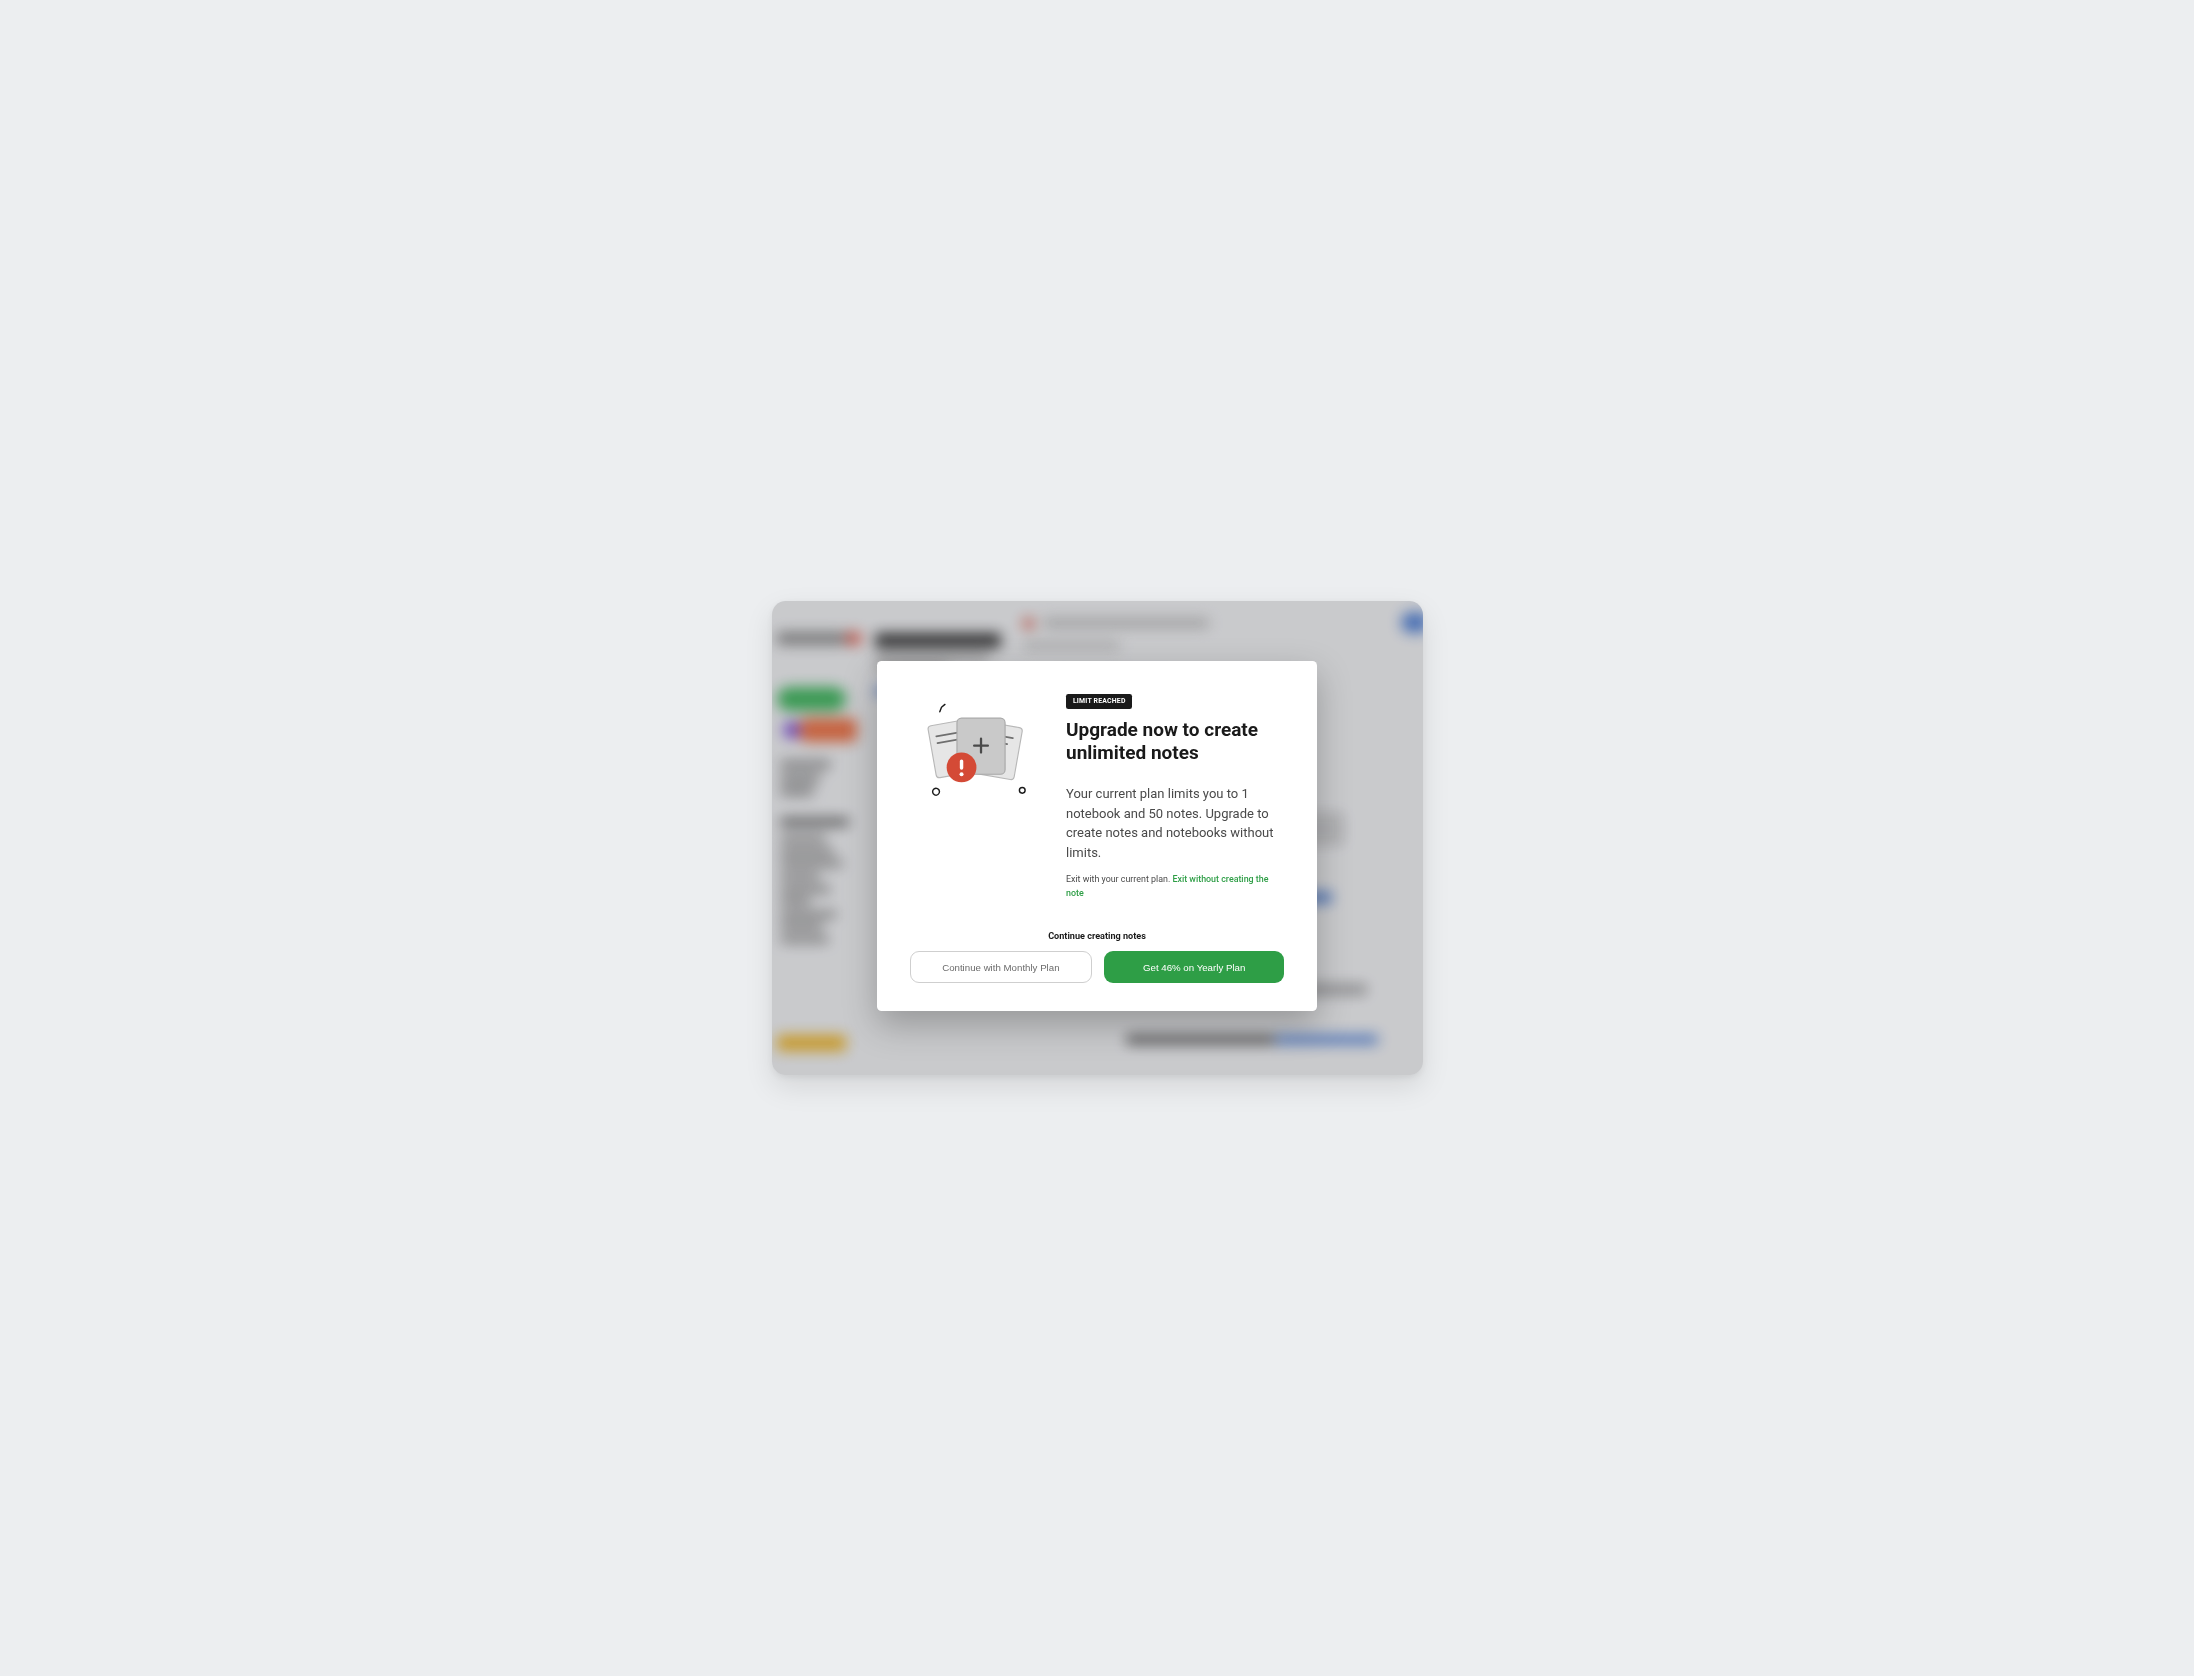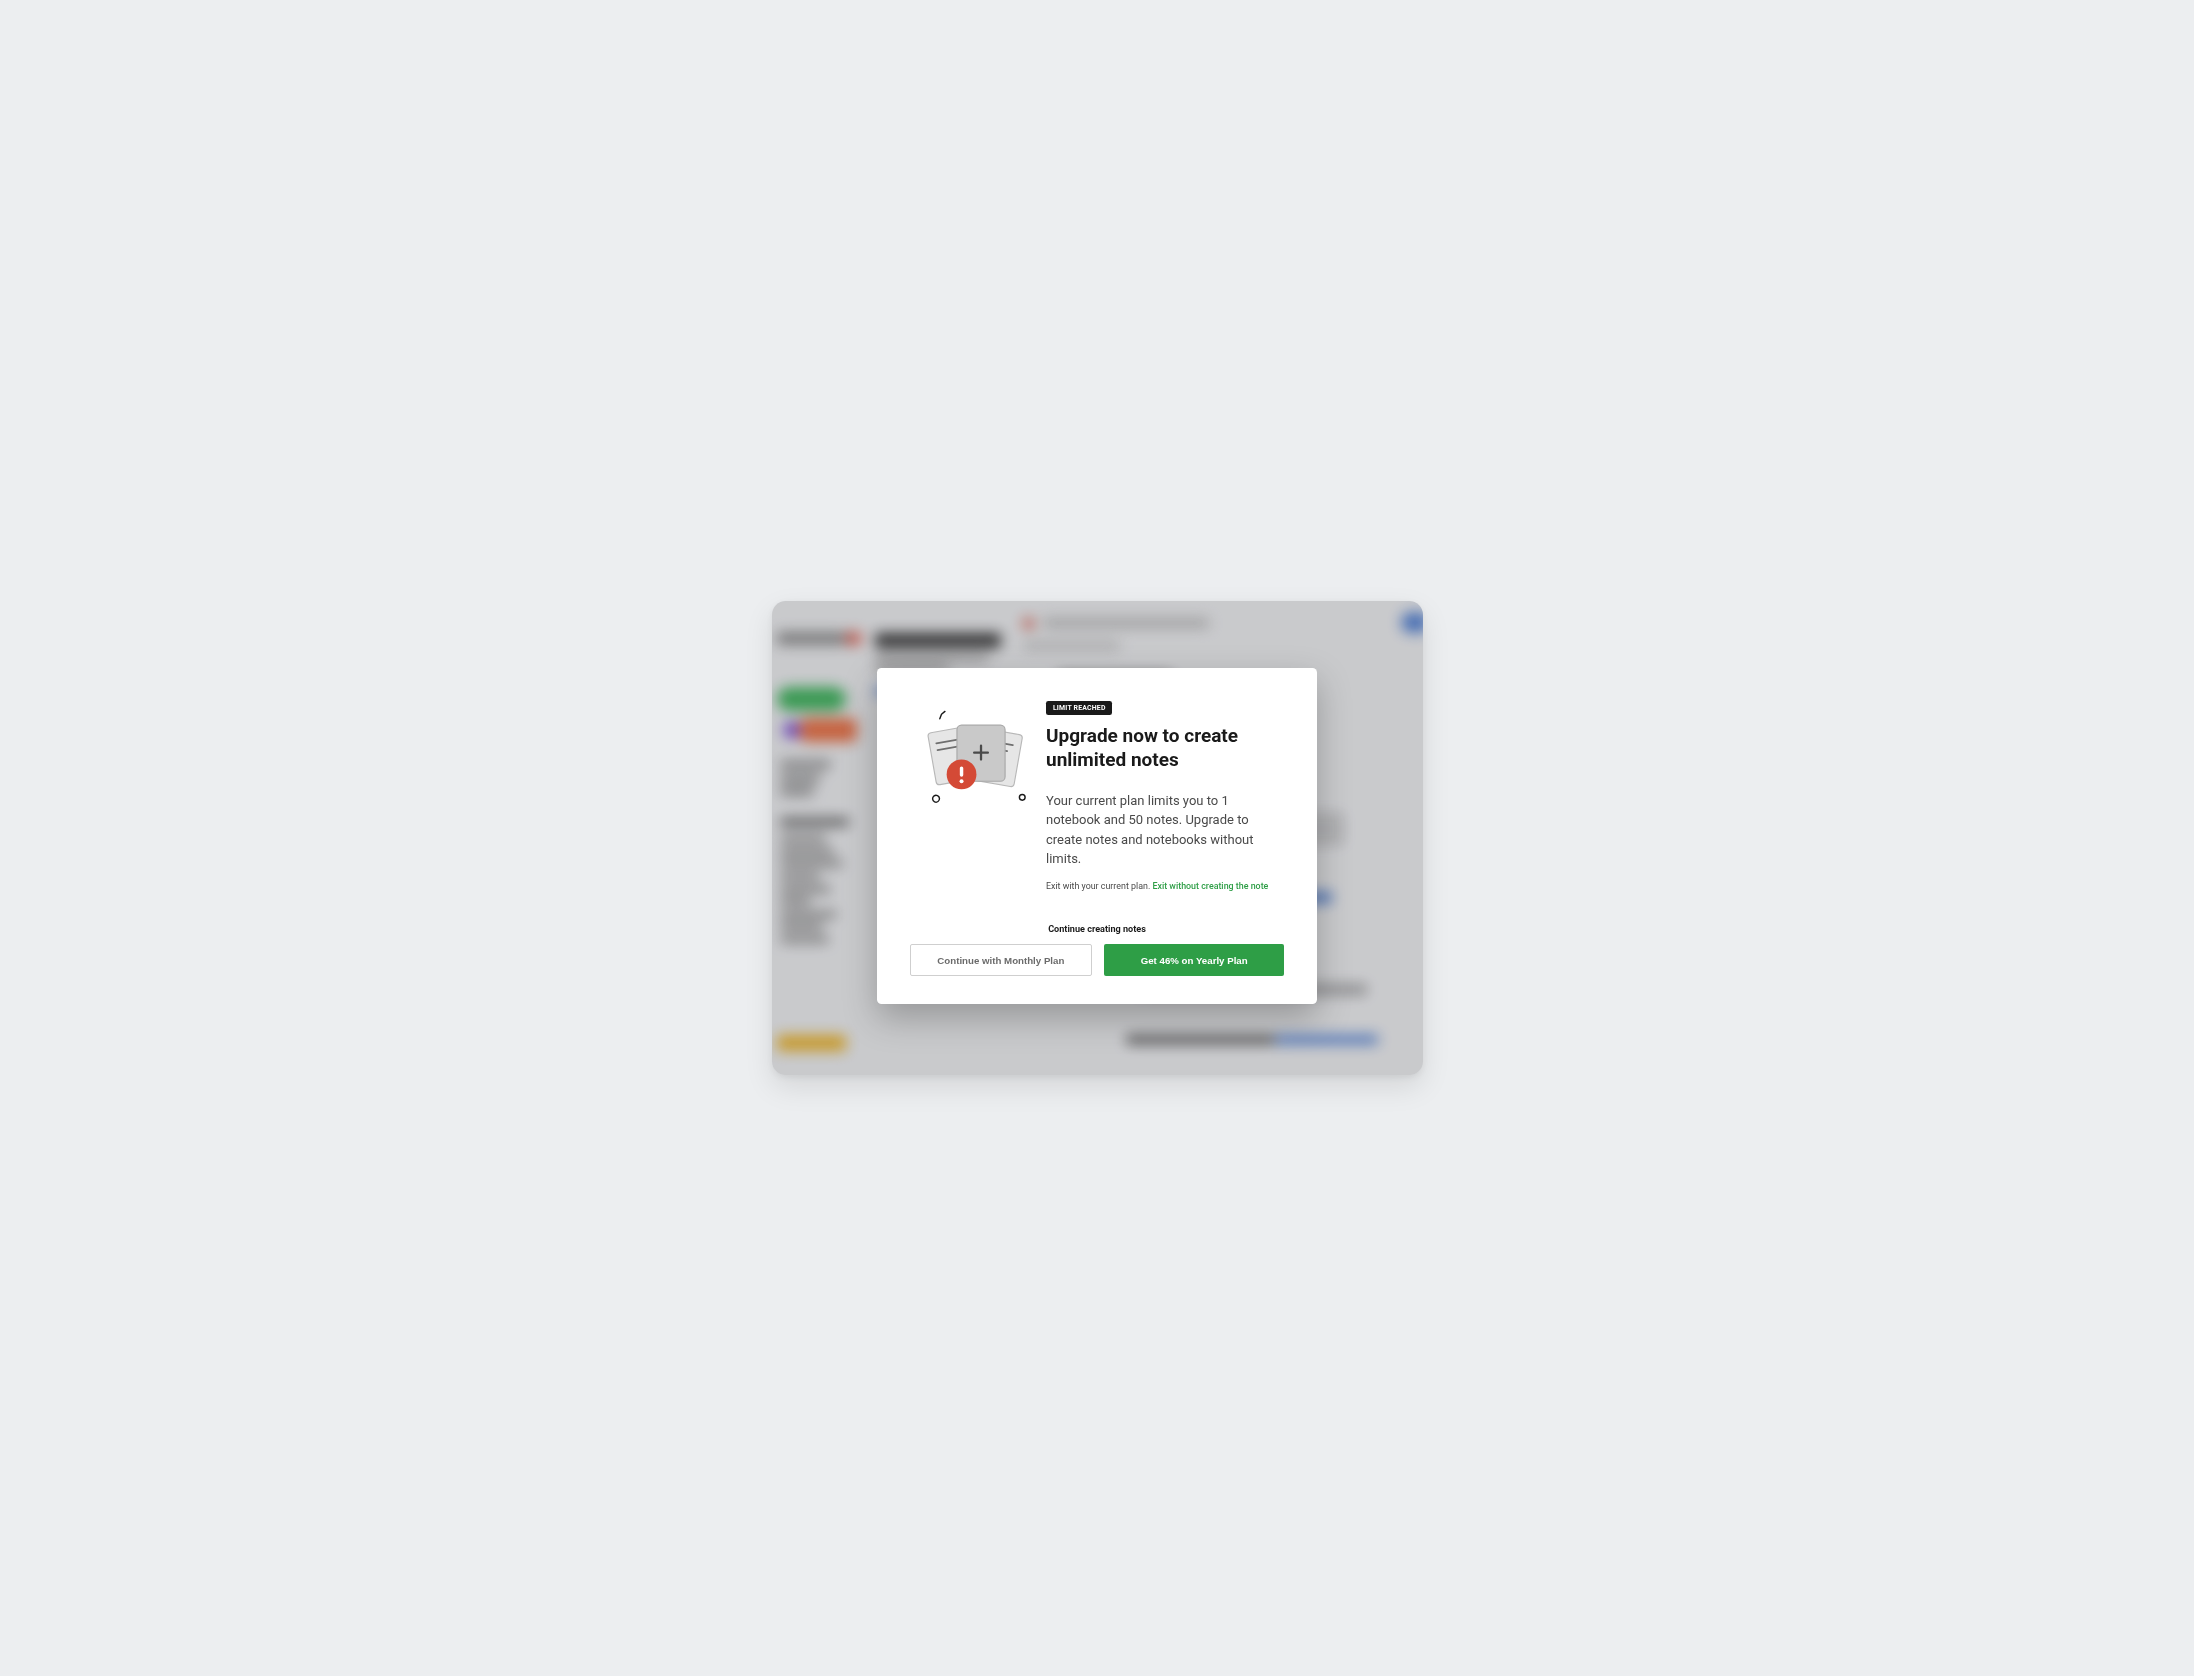--- a/index.html
+++ b/index.html
@@ -53,21 +53,21 @@
     background: #ffffff;
     border-radius: 4.6px;
     padding: 33px 33px 27.4px 33px;
     box-shadow: 0 13.7px 34px rgba(0,0,0,0.25);
     position: relative;
     top: -2.3px;
   }
 
   .modal-top {
     display: flex;
-    gap: 10px;
+    gap: 30px;
     align-items: flex-start;
   }
 
   .illustration {
     flex: 0 0 126px;
     height: 109px;
     position: relative;
   }
   .illustration svg { width: 100%; height: 100%; }
 
@@ -121,23 +121,23 @@
     margin-bottom: 10px;
   }
 
   .button-row {
     display: flex;
     gap: 12.6px;
   }
   .btn {
     flex: 1;
     height: 32px;
-    border-radius: 2px;
+    border-radius: 9px;
     font-size: 9.7px;
-    font-weight: 700;
+    font-weight: 400;
     display: flex;
     align-items: center;
     justify-content: center;
     cursor: pointer;
     border: none;
   }
   .btn-outline {
     background: #ffffff;
     border: 0.6px solid #cfcfcf;
     color: #6b6b6b;

